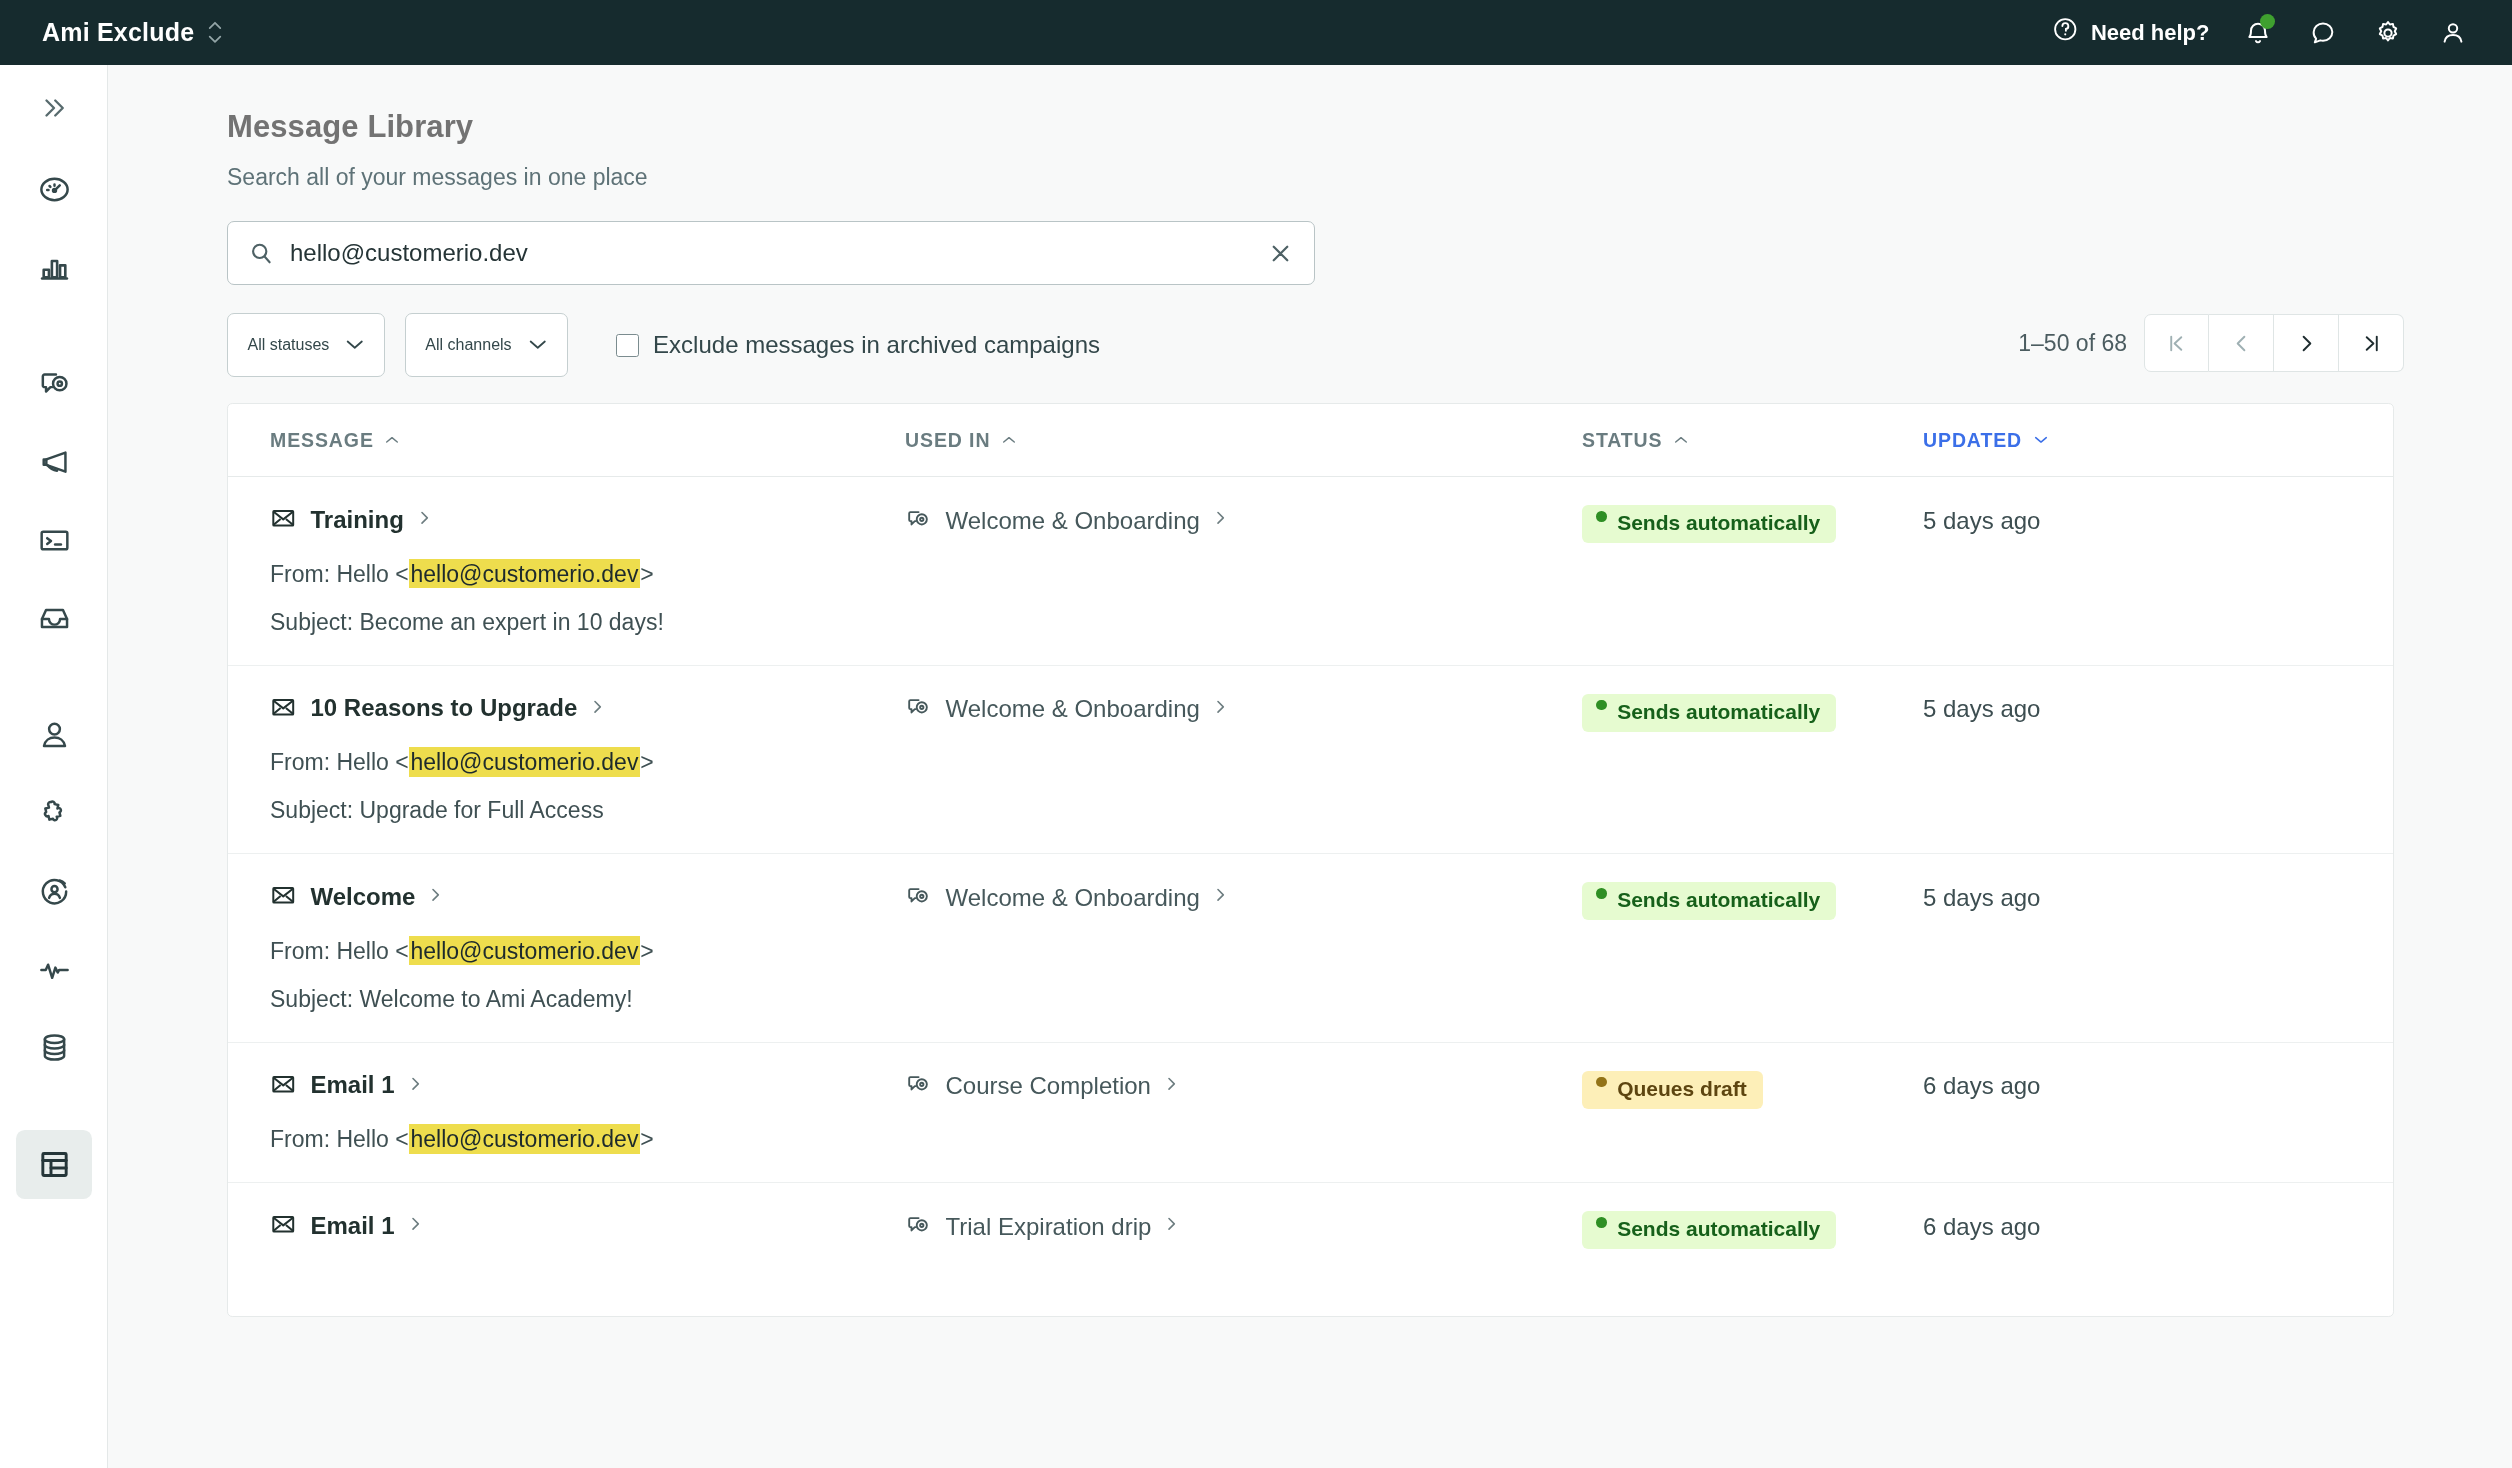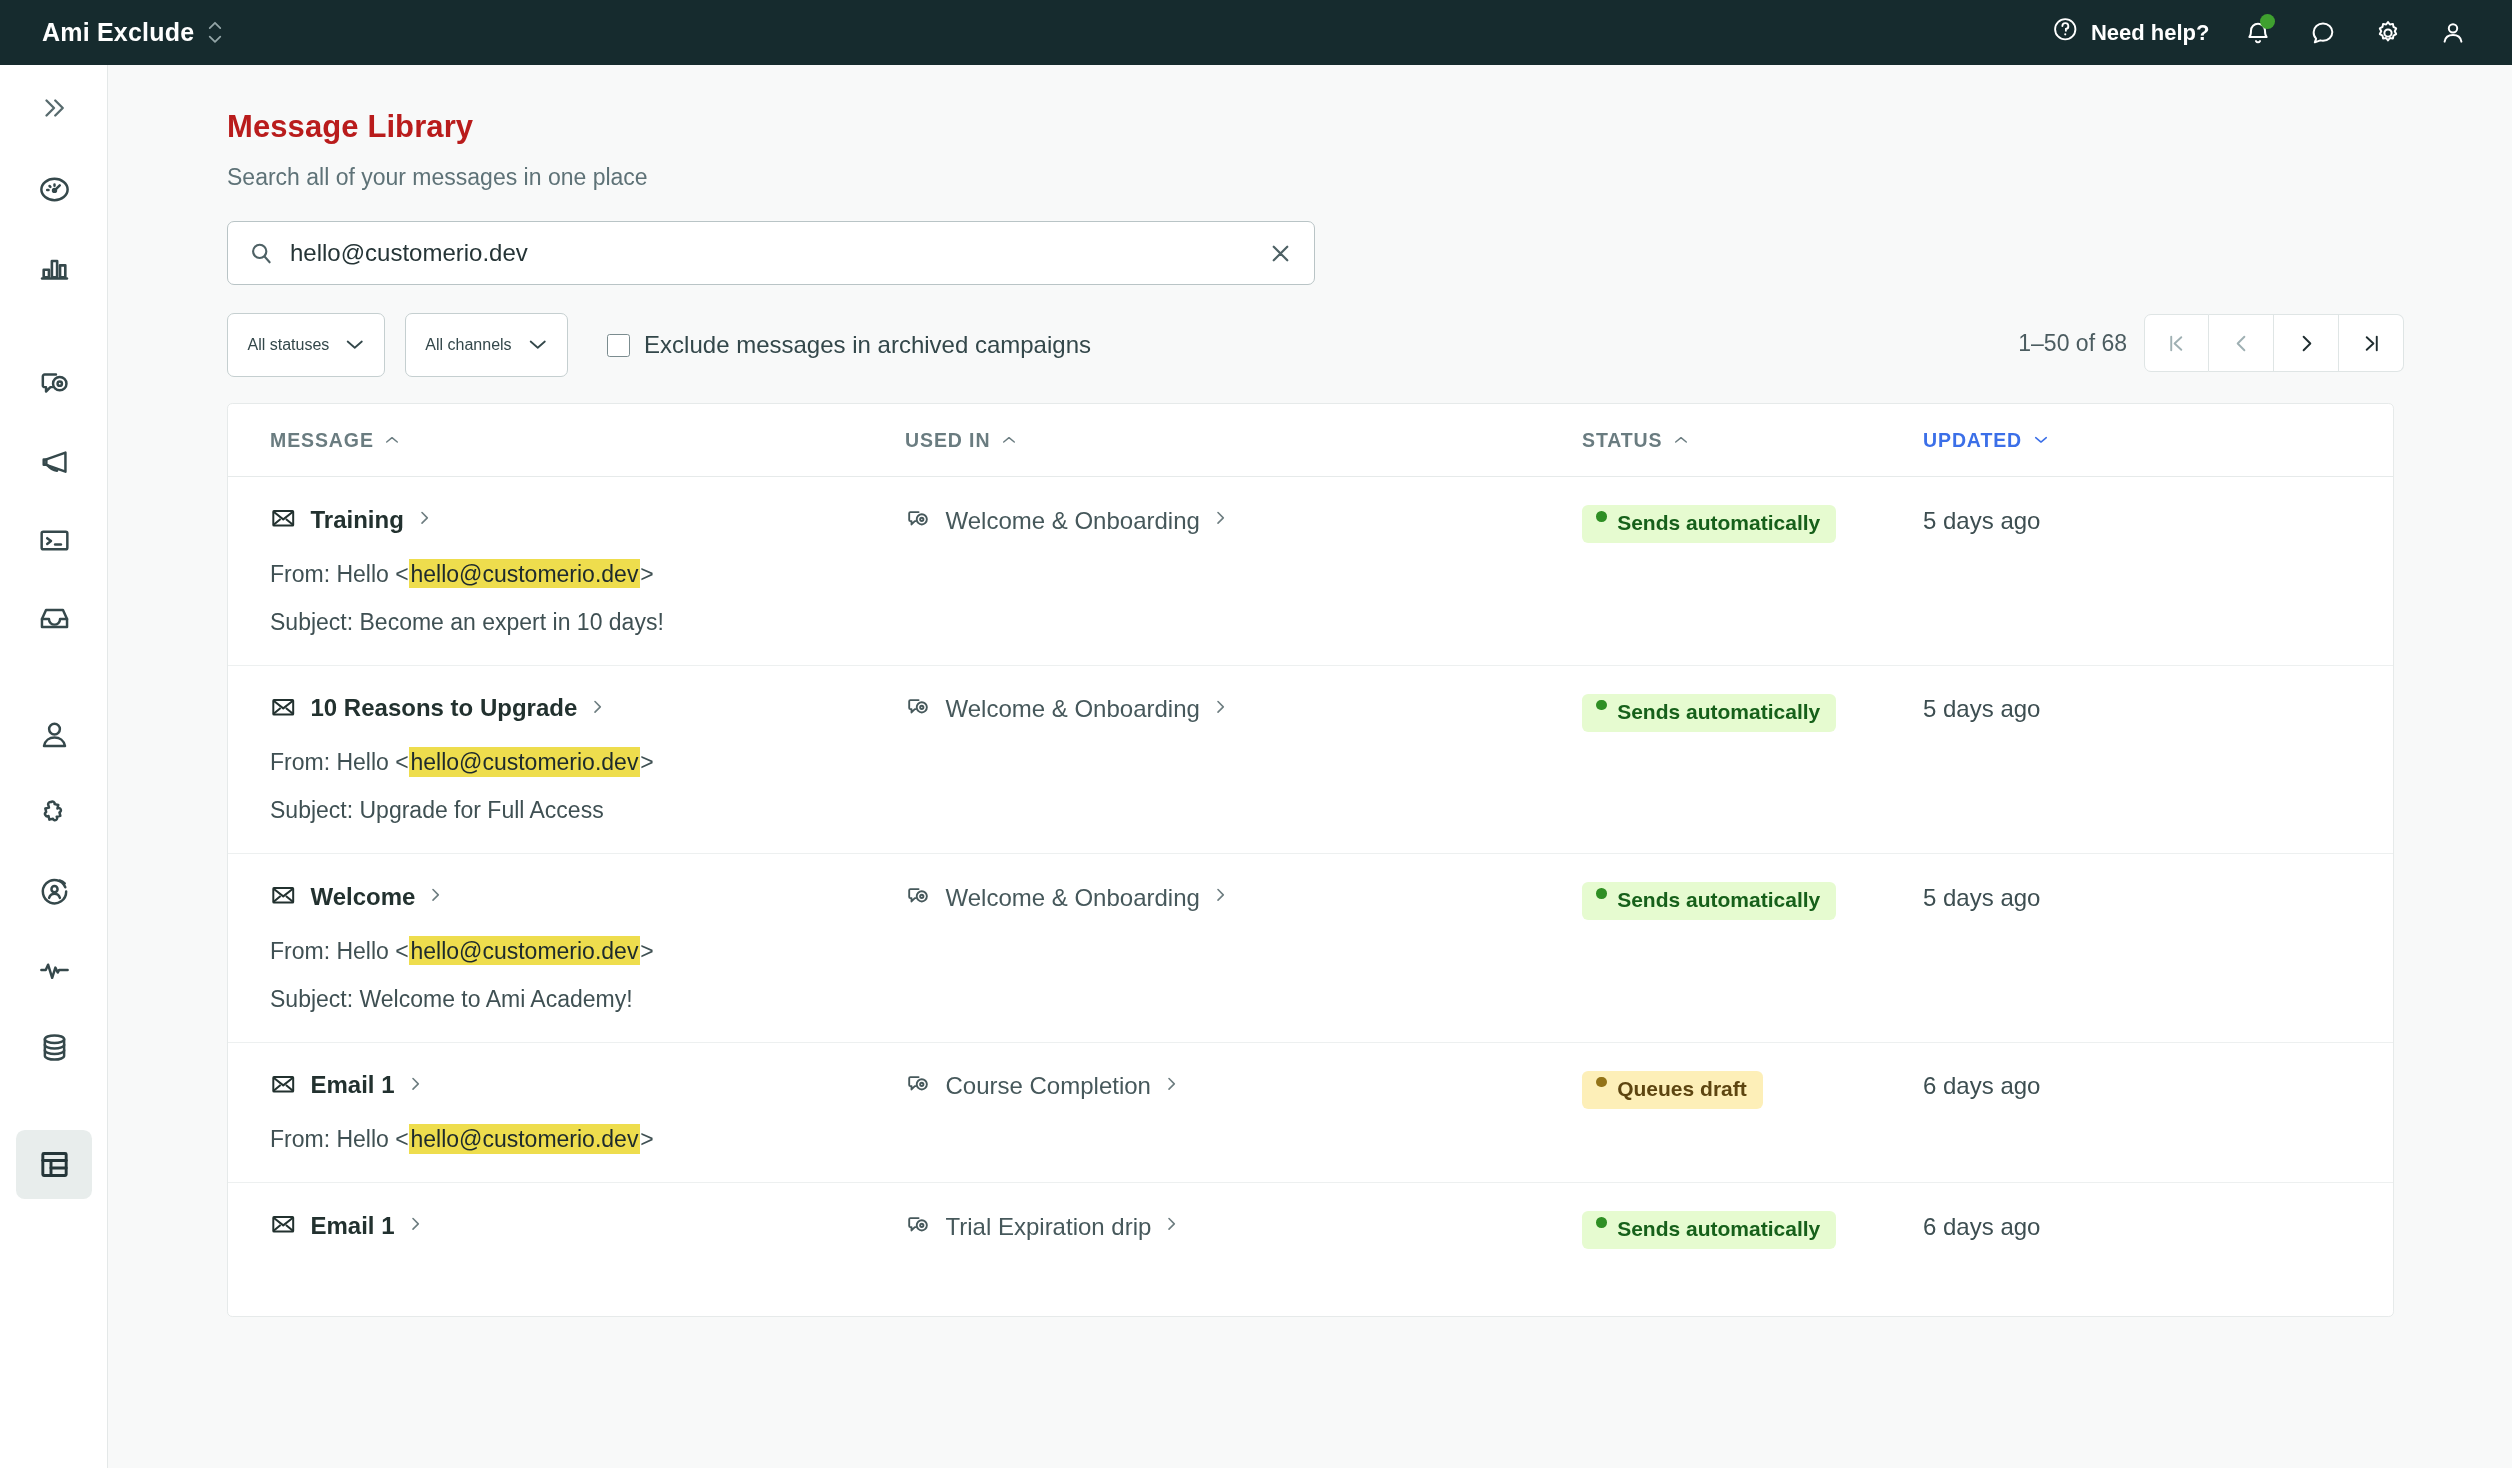--- a/index.html
+++ b/index.html
@@ -68,21 +68,21 @@
 
   
   .main {
     position: absolute; top: 65px; left: 108px;
     width: 2404px; height: 1403px;
     background: #f8f9f9;
     overflow: hidden;
   }
   .page-title {
     position: absolute; left: 119px; top: 44px;
-    font-size: 31px; font-weight: 700; color: #b91c1c; letter-spacing: 0.1px;
+    font-size: 31px; font-weight: 700; color: #737373; letter-spacing: 0.1px;
   }
   .page-sub {
     position: absolute; left: 119px; top: 99px;
     font-size: 23px; color: #5e7277;
   }
 
   
   .search-wrap {
     position: absolute; left: 119px; top: 156px;
     width: 1088px; height: 64px;
@@ -100,21 +100,21 @@
   }
 
   
   .filters { position: absolute; left: 119px; top: 248px; display: flex; align-items: center; }
   .dropdown {
     height: 64px; background: #ffffff; border: 1.8px solid #c5cfd0; border-radius: 7px;
     display: flex; align-items: center; gap: 16px;
     padding: 0 19.5px; cursor: pointer; margin-right: 19.5px;
   }
   .dropdown span { font-size: 16px; color: #33474a; }
-  .chk-row { display: flex; align-items: center; gap: 14px; margin-left: 20px; cursor: pointer; }
+  .chk-row { display: flex; align-items: center; gap: 14px; margin-left: 29px; cursor: pointer; }
   .chk-box {
     width: 23px; height: 23px; border: 1.8px solid #7b8c8f; border-radius: 2.7px; background: #fff;
   }
   .chk-label { font-size: 24px; color: #33474a; }
 
   
   .pager { position: absolute; right: 108px; top: 249px; display: flex; align-items: center; gap: 17px; }
   .pager-count { font-size: 23px; color: #4b5c60; }
   .pager-btns { display: flex; }
   .pbtn {

